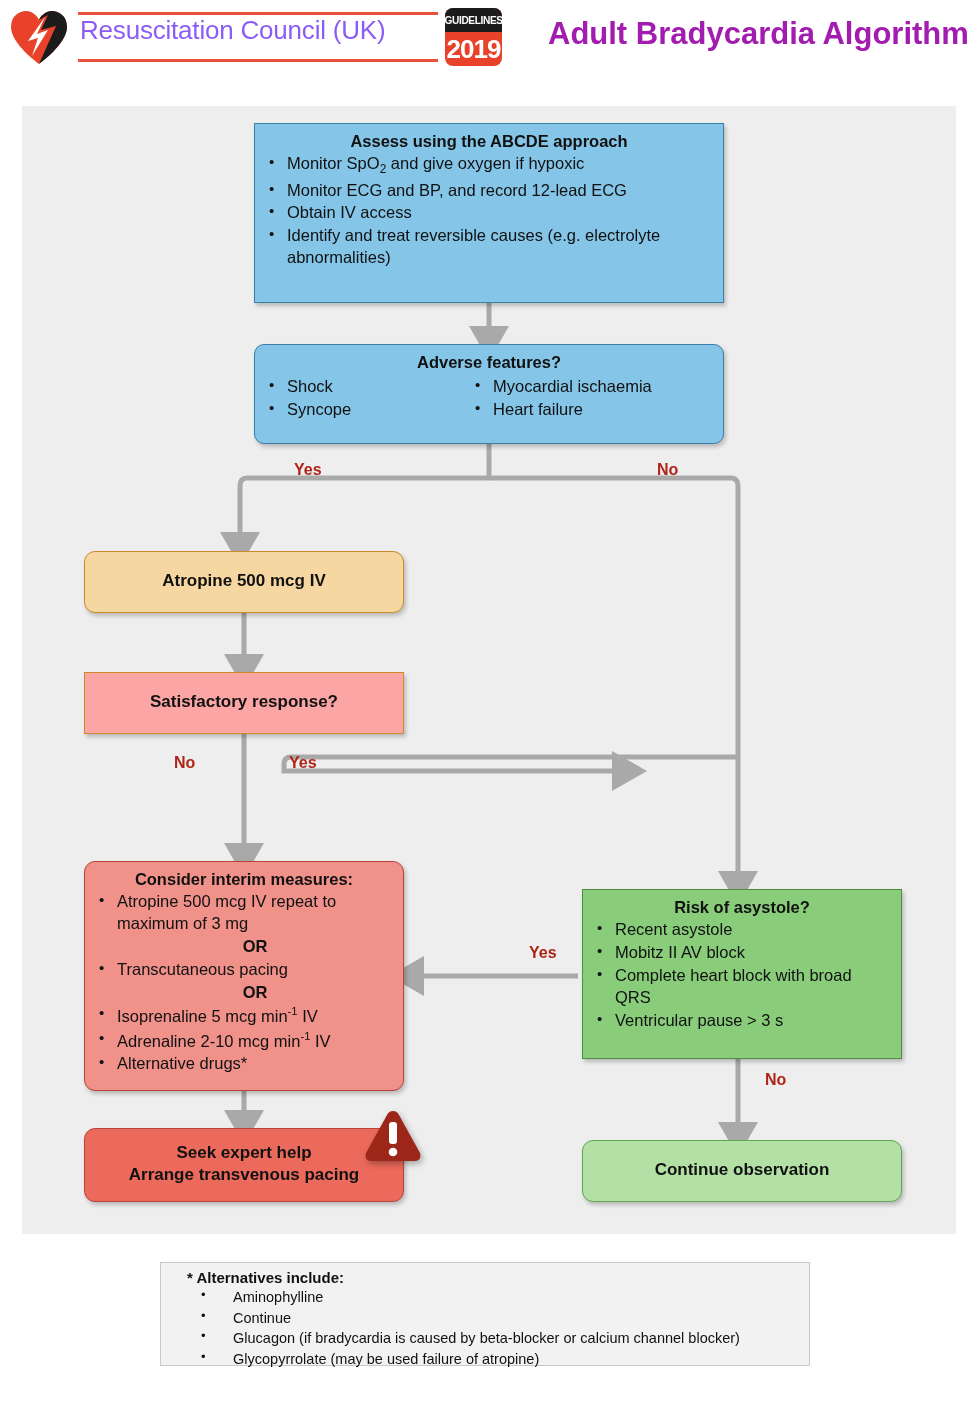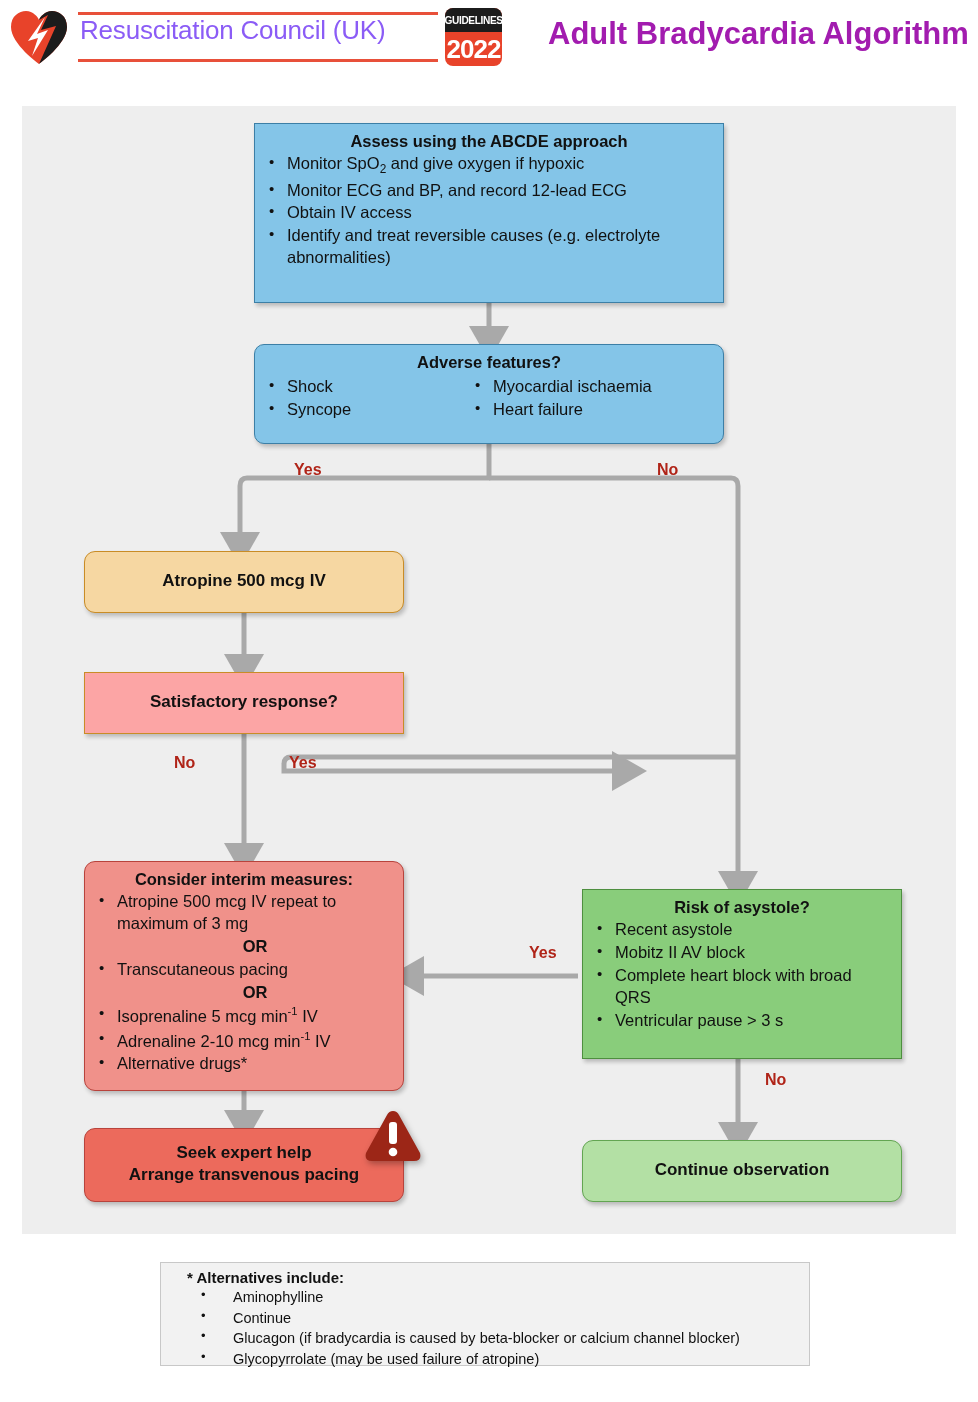--- a/index.html
+++ b/index.html
@@ -181,21 +181,21 @@
     <div id="logo-rule-top"></div>
     <div id="logo-text">Resuscitation Council (UK)</div>
     <div id="logo-rule-bottom"></div>
   </div>
 
   <div id="guidelines-badge">
     <div id="badge-top">
       <span>GUIDELINES</span>
     </div>
     <div id="badge-bottom">
-      <span>2022</span>
+      <span>2019</span>
     </div>
   </div>
 
   <div id="page-title">Adult Bradycardia Algorithm</div>
 </div>
 
 <div id="panel">
 
   <svg id="connectors" viewBox="0 0 934 1128">
     <defs>

